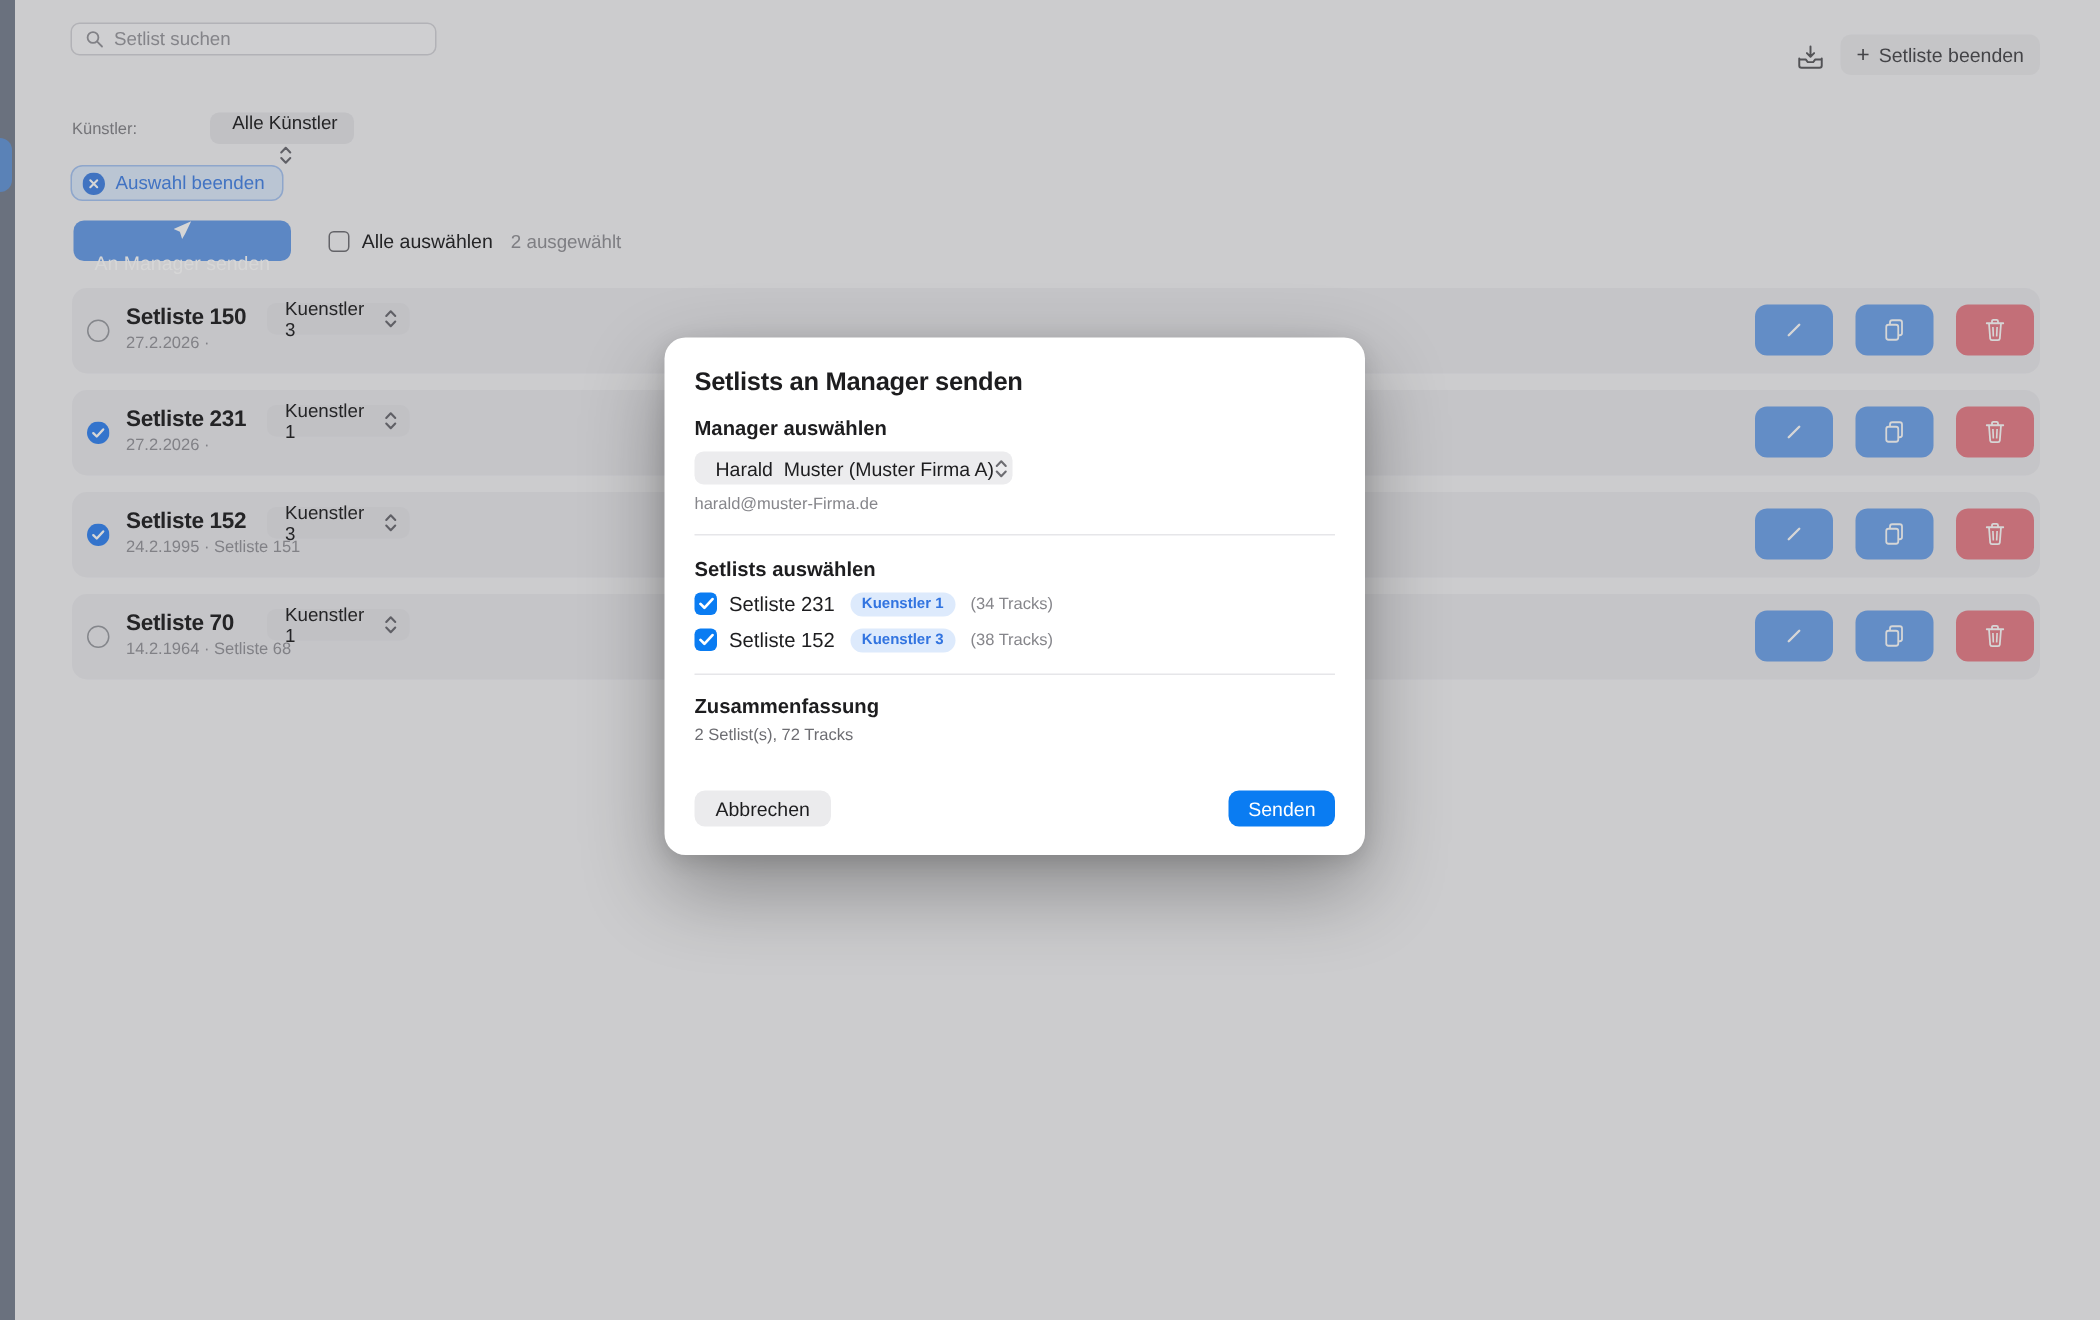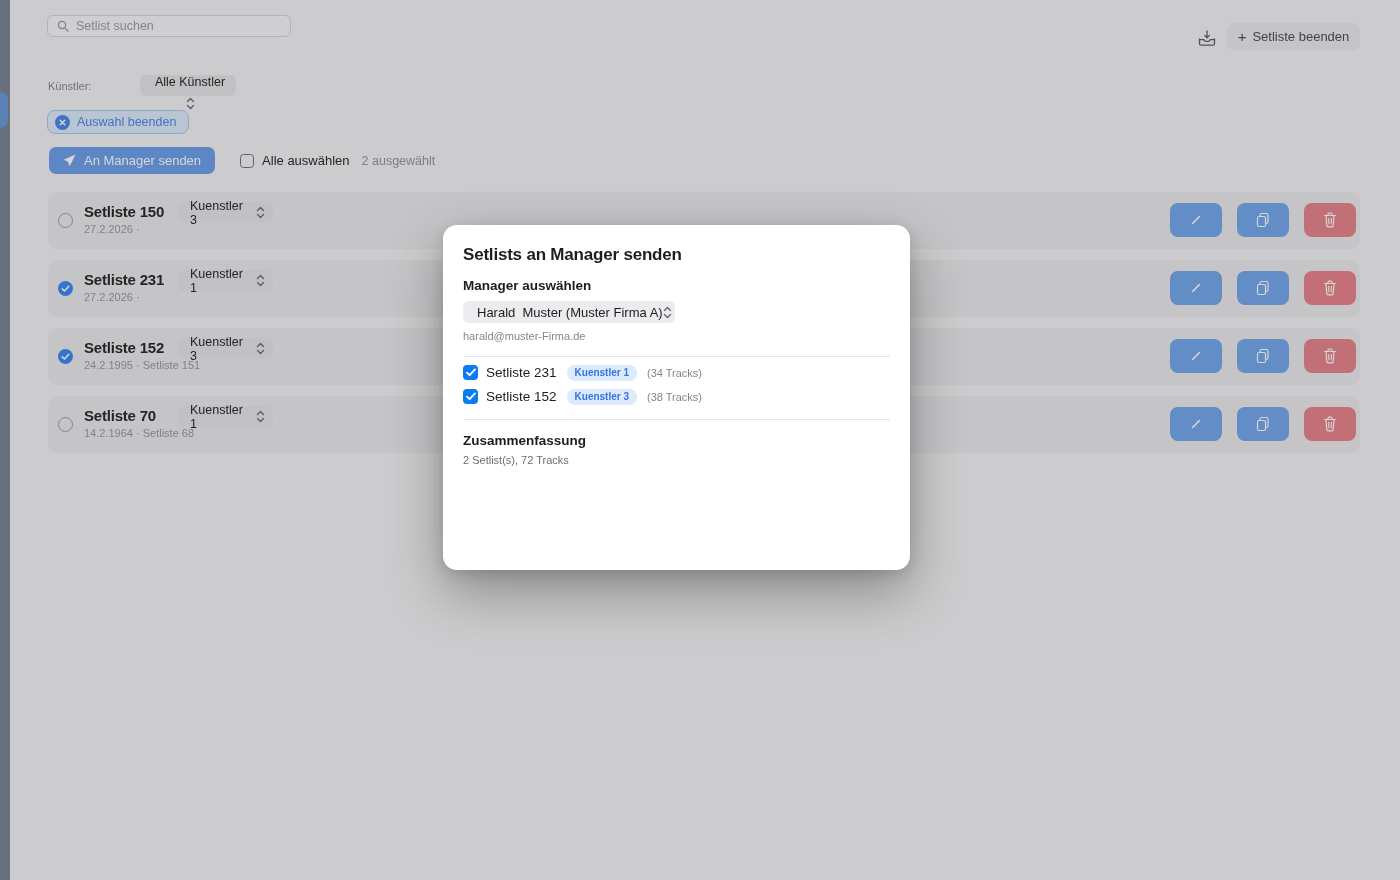--- a/index.html
+++ b/index.html
@@ -42,21 +42,21 @@
     position:absolute; left:47px; top:110px; height:24px;
     background:#deebfc; border:1px solid #aac6f2; border-radius:8px;
     display:inline-flex; align-items:center; gap:7px; padding:0 12px 0 7px;
     font-size:12.5px; color:#4e89e8; font-weight:500;
   }
 
   .selection-bar { position:absolute; left:49px; top:147px; height:27px; display:flex; align-items:center; }
   .send-manager-btn {
     height:27px; background:#6ea1ea; border:none; border-radius:7px;
     display:inline-flex; align-items:center; gap:8px; padding:0 14px;
-    font-size:13px; color:#ffffff; font-weight:500; font-family:inherit;
+    font-size:13px; color:#ffffff; font-weight:500; font-family:inherit;flex-direction:column;
   }
   .select-all { display:flex; align-items:center; gap:8px; margin-left:25px; }
   .checkbox-empty { width:14px; height:14px; border:1.5px solid #77777c; border-radius:3.5px; background:transparent; }
   .select-all-label { font-size:13px; color:#2c2c2e; }
   .selected-count { margin-left:12px; font-size:12.5px; color:#97979c; }
 
   
   .row-card {
     position:absolute; left:48px; width:1312px; height:57px;
     background:#ebebef; border-radius:10px;
@@ -396,20 +396,21 @@
       <svg width="9" height="13" viewBox="0 0 9 13">
           <path d="M1.5 4.6 L4.5 1.5 L7.5 4.6" fill="none" stroke="#6d6d72" stroke-width="1.4" stroke-linecap="round" stroke-linejoin="round"></path>
           <path d="M1.5 8.4 L4.5 11.5 L7.5 8.4" fill="none" stroke="#6d6d72" stroke-width="1.4" stroke-linecap="round" stroke-linejoin="round"></path>
         </svg>
     </span>
   </div>
   <div class="manager-email">harald@muster-Firma.de</div>
 
   <hr class="modal-divider">
 
+  <div class="section-label setlists-label">Setlists auswählen</div>
 
   <div class="check-row">
     <span class="checkbox-checked">
       <svg width="10" height="9" viewBox="0 0 10 9">
           <path d="M1 4.6 L3.6 7.2 L9 1.4" fill="none" stroke="#ffffff" stroke-width="1.8" stroke-linecap="round" stroke-linejoin="round"></path>
         </svg>
     </span>
     <span class="check-row-label">Setliste 231</span>
     <span class="artist-badge">Kuenstler 1</span>
     <span class="track-count">(34 Tracks)</span>
@@ -424,13 +425,17 @@
     <span class="check-row-label">Setliste 152</span>
     <span class="artist-badge">Kuenstler 3</span>
     <span class="track-count">(38 Tracks)</span>
   </div>
 
   <hr class="modal-divider">
 
   <div class="section-label summary-label">Zusammenfassung</div>
   <div class="summary-text">2 Setlist(s), 72 Tracks</div>
 
+  <div class="modal-footer">
+    <button class="cancel-btn">Abbrechen</button>
+    <button class="send-btn">Senden</button>
+  </div>
 </div>
 
 </body></html>

